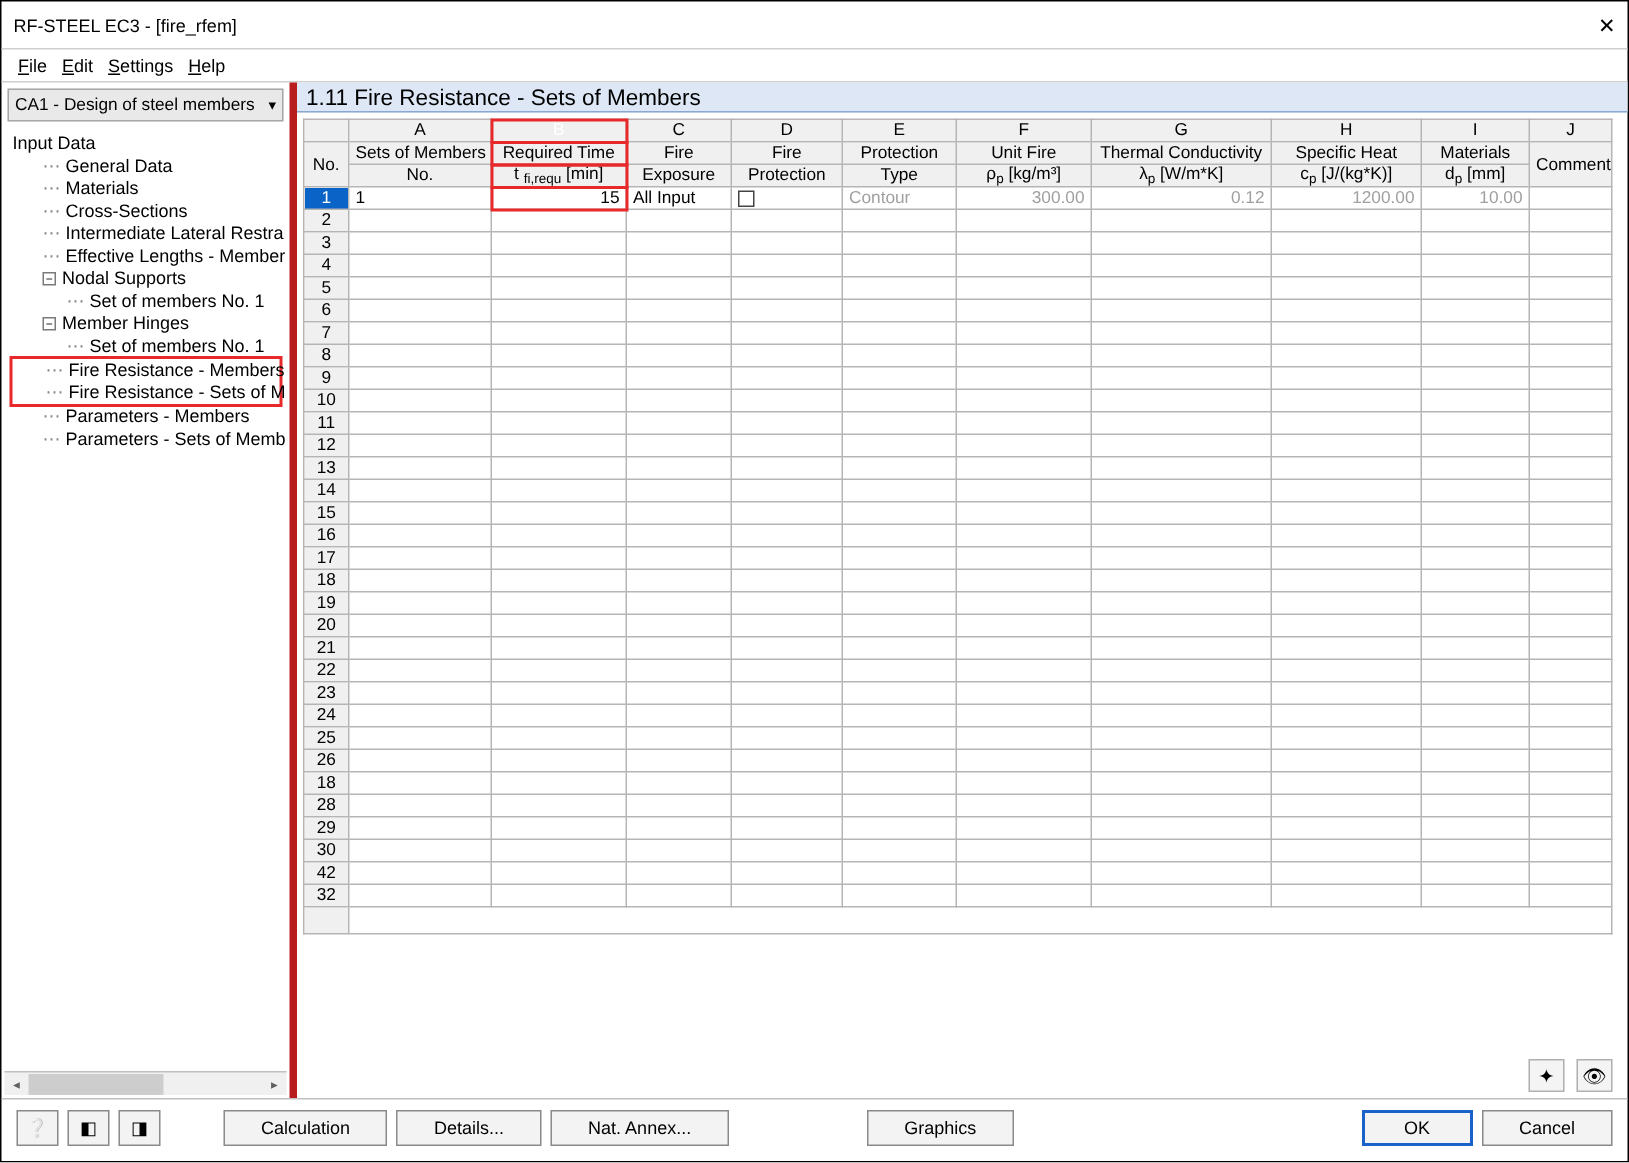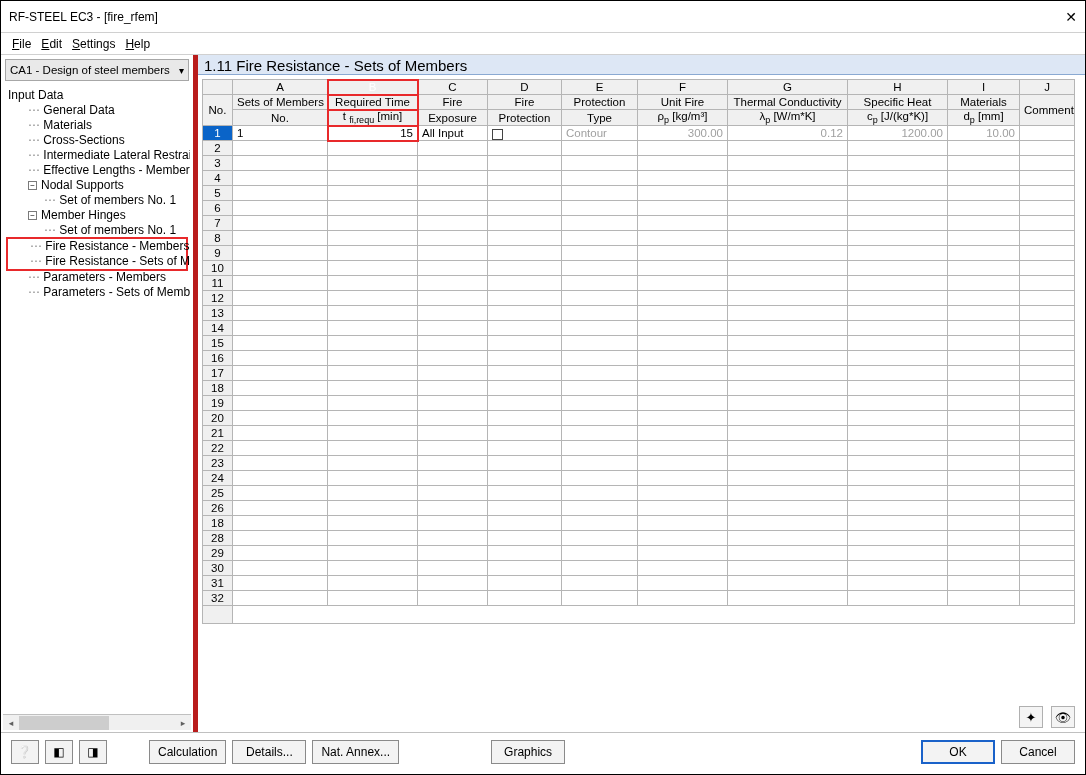--- a/index.html
+++ b/index.html
@@ -39,21 +39,21 @@
   .rowhdr { background:#f0f0f0; text-align:center; width:30px;}
   .rowhdr.sel { background:#0a64c8; color:#fff; }
   td.gray { color:#a0a0a0; }
   td.r { text-align:right; }
   td.c { }
   .cell-redbox { outline:2px solid #e8292b; outline-offset:-1px;margin-left:40px; }
   .checkbox-empty { display:inline-block; width:11px; height:11px; border:1px solid #444; background:#fff; vertical-align:middle;}
   .iconbar-right { display:flex; justify-content:flex-end; gap:8px; padding:4px 10px;}
   .iconbtn { width:24px; height:22px; border:1px solid #b0b0b0; background:#f4f4f4; display:flex; align-items:center; justify-content:center; font-size:13px;}
   .footer { height:42px; border-top:1px solid #c0c0c0; display:flex; align-items:center; padding:6px 10px 10px 10px; gap:6px;}
-  .btn { height:24px; min-width:74px; border:1px solid #8a8a8a; background:#f3f3f3; padding:0 8px; font-size:12px; display:flex; align-items:center; justify-content:center;}
+  .btn { height:24px; min-width:74px; border:1px solid #8a8a8a; background:#f3f3f3; padding:0 24px; font-size:12px; display:flex; align-items:center; justify-content:center;}
   .btn.icon { min-width:26px; padding:0; width:28px;}
   .btn.primary { border:2px solid #1a62c9; }
   .footer .spacer { flex:1; }
   sub { font-size:9px; }
 </style>
 </head>
 <body>
 
 <div class="window">
   <div class="titlebar">
@@ -540,21 +540,21 @@
                 <td></td>
                 <td></td>
                 <td></td>
                 <td></td>
                 <td></td>
                 <td></td>
                 <td></td>
                 <td></td>
               </tr>
               <tr>
-                <th class="rowhdr">31</th>
+                <th class="rowhdr">42</th>
                 <td></td>
                 <td></td>
                 <td></td>
                 <td></td>
                 <td></td>
                 <td></td>
                 <td></td>
                 <td></td>
                 <td></td>
                 <td></td>

